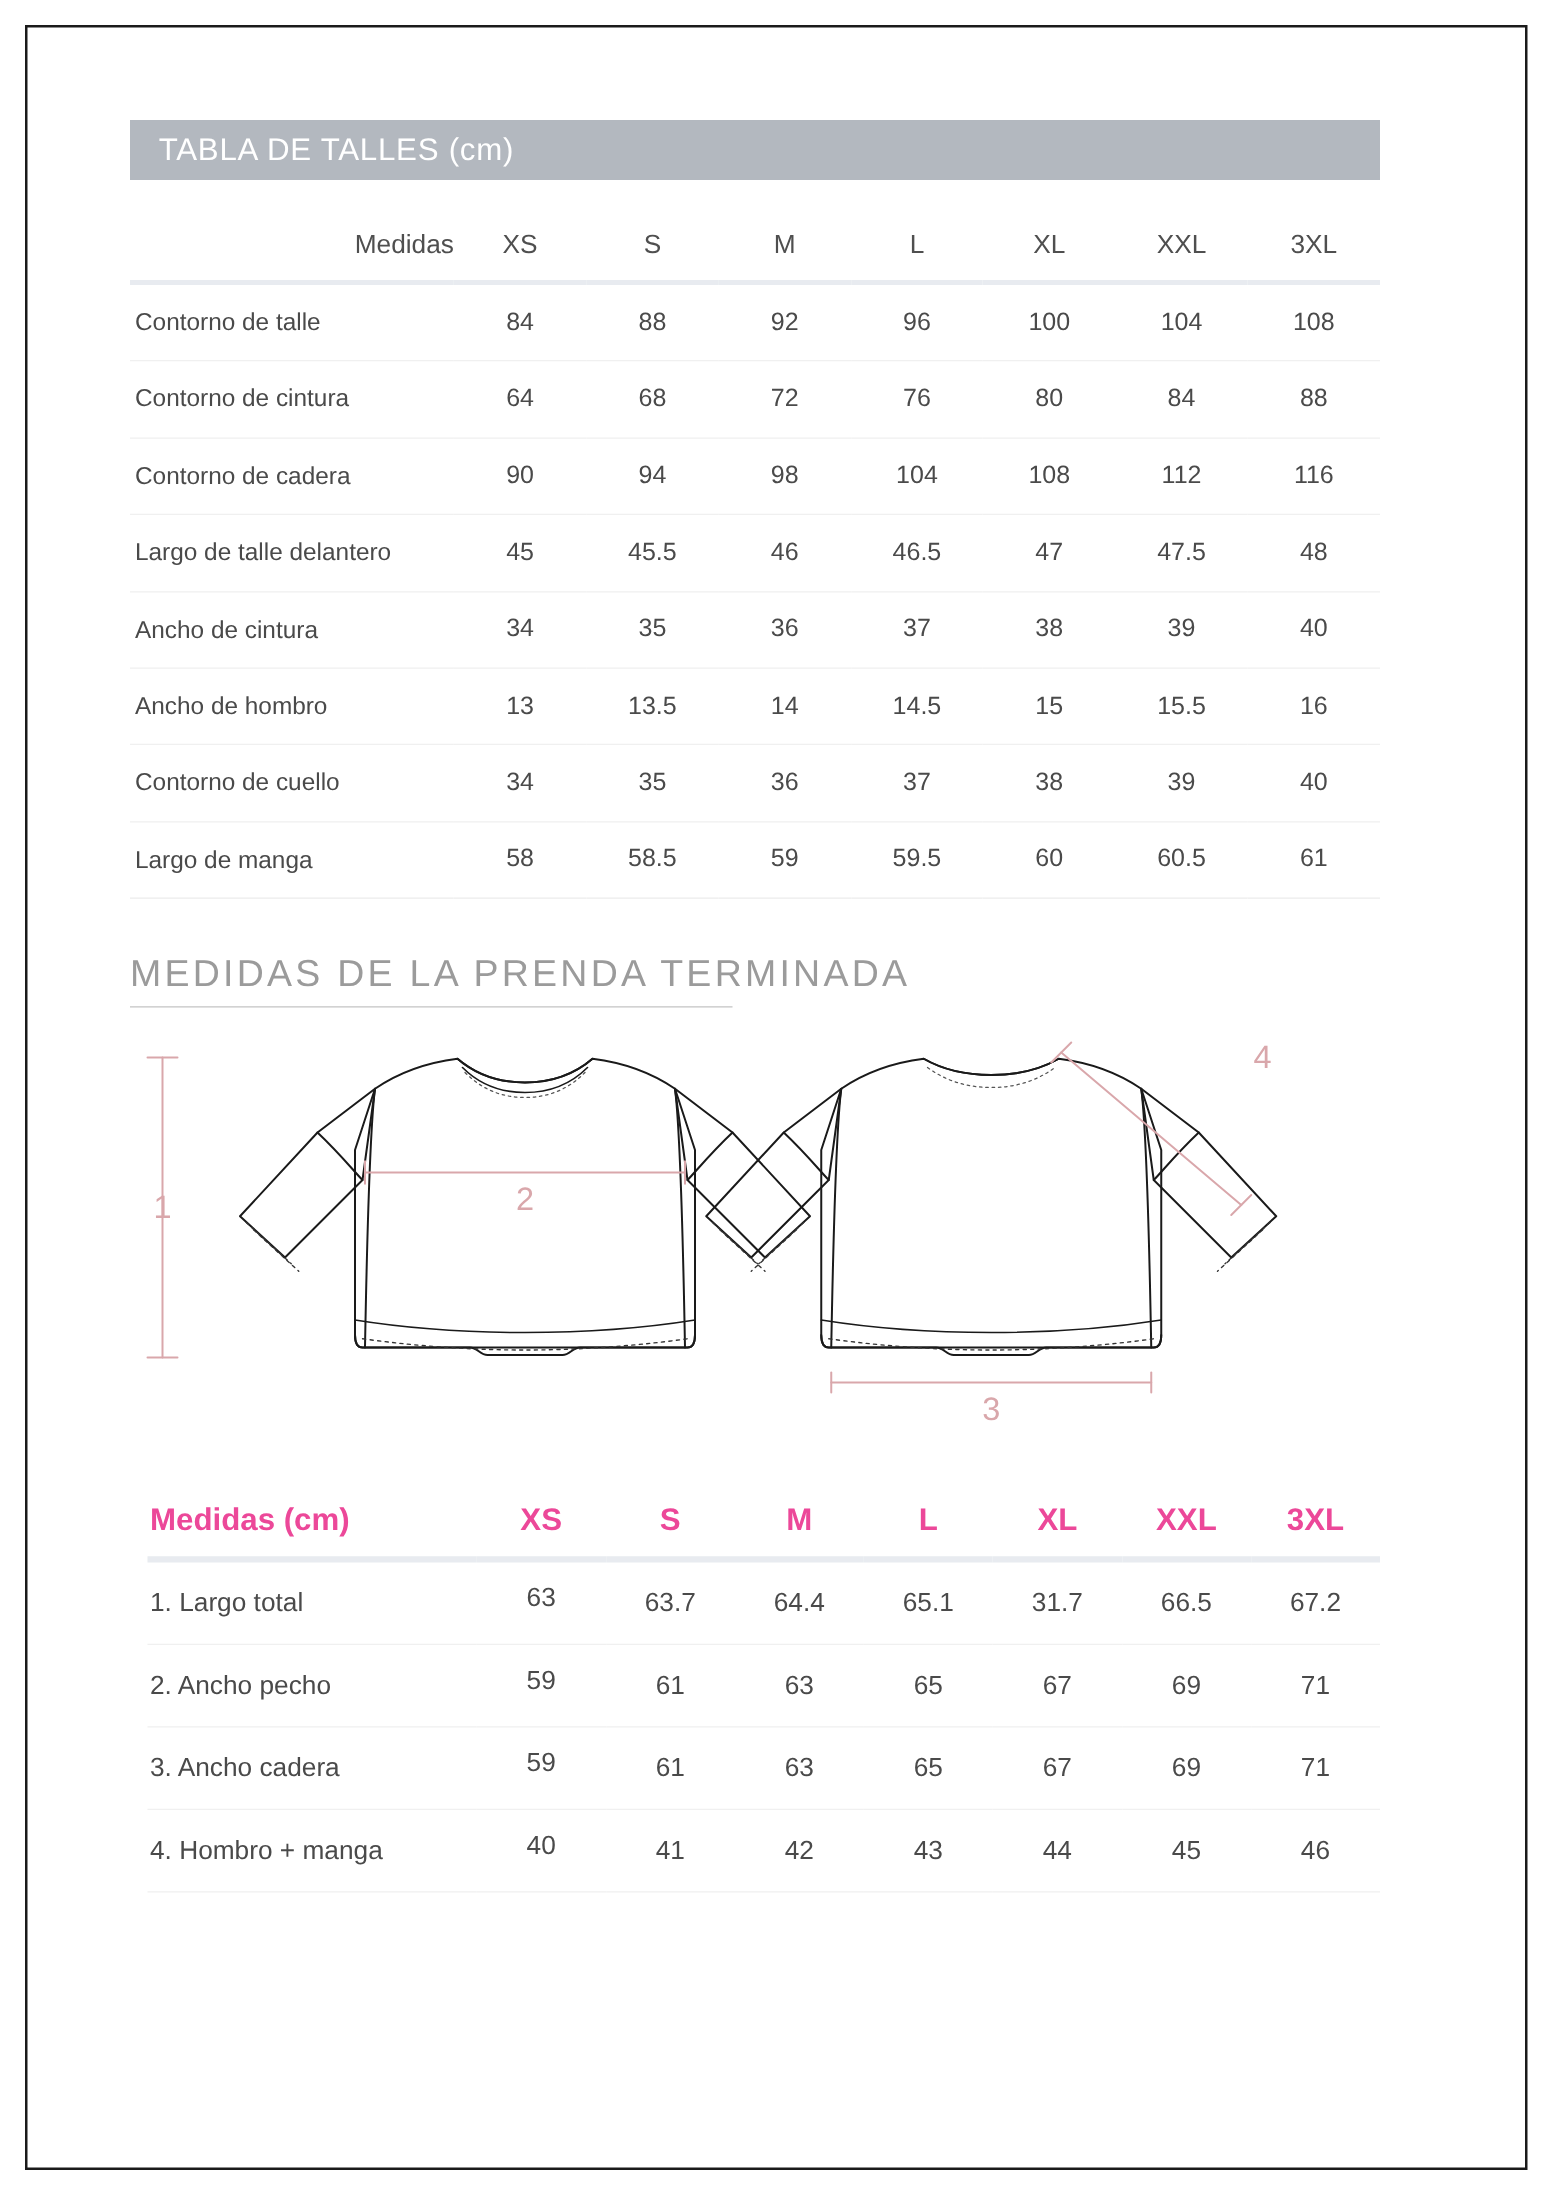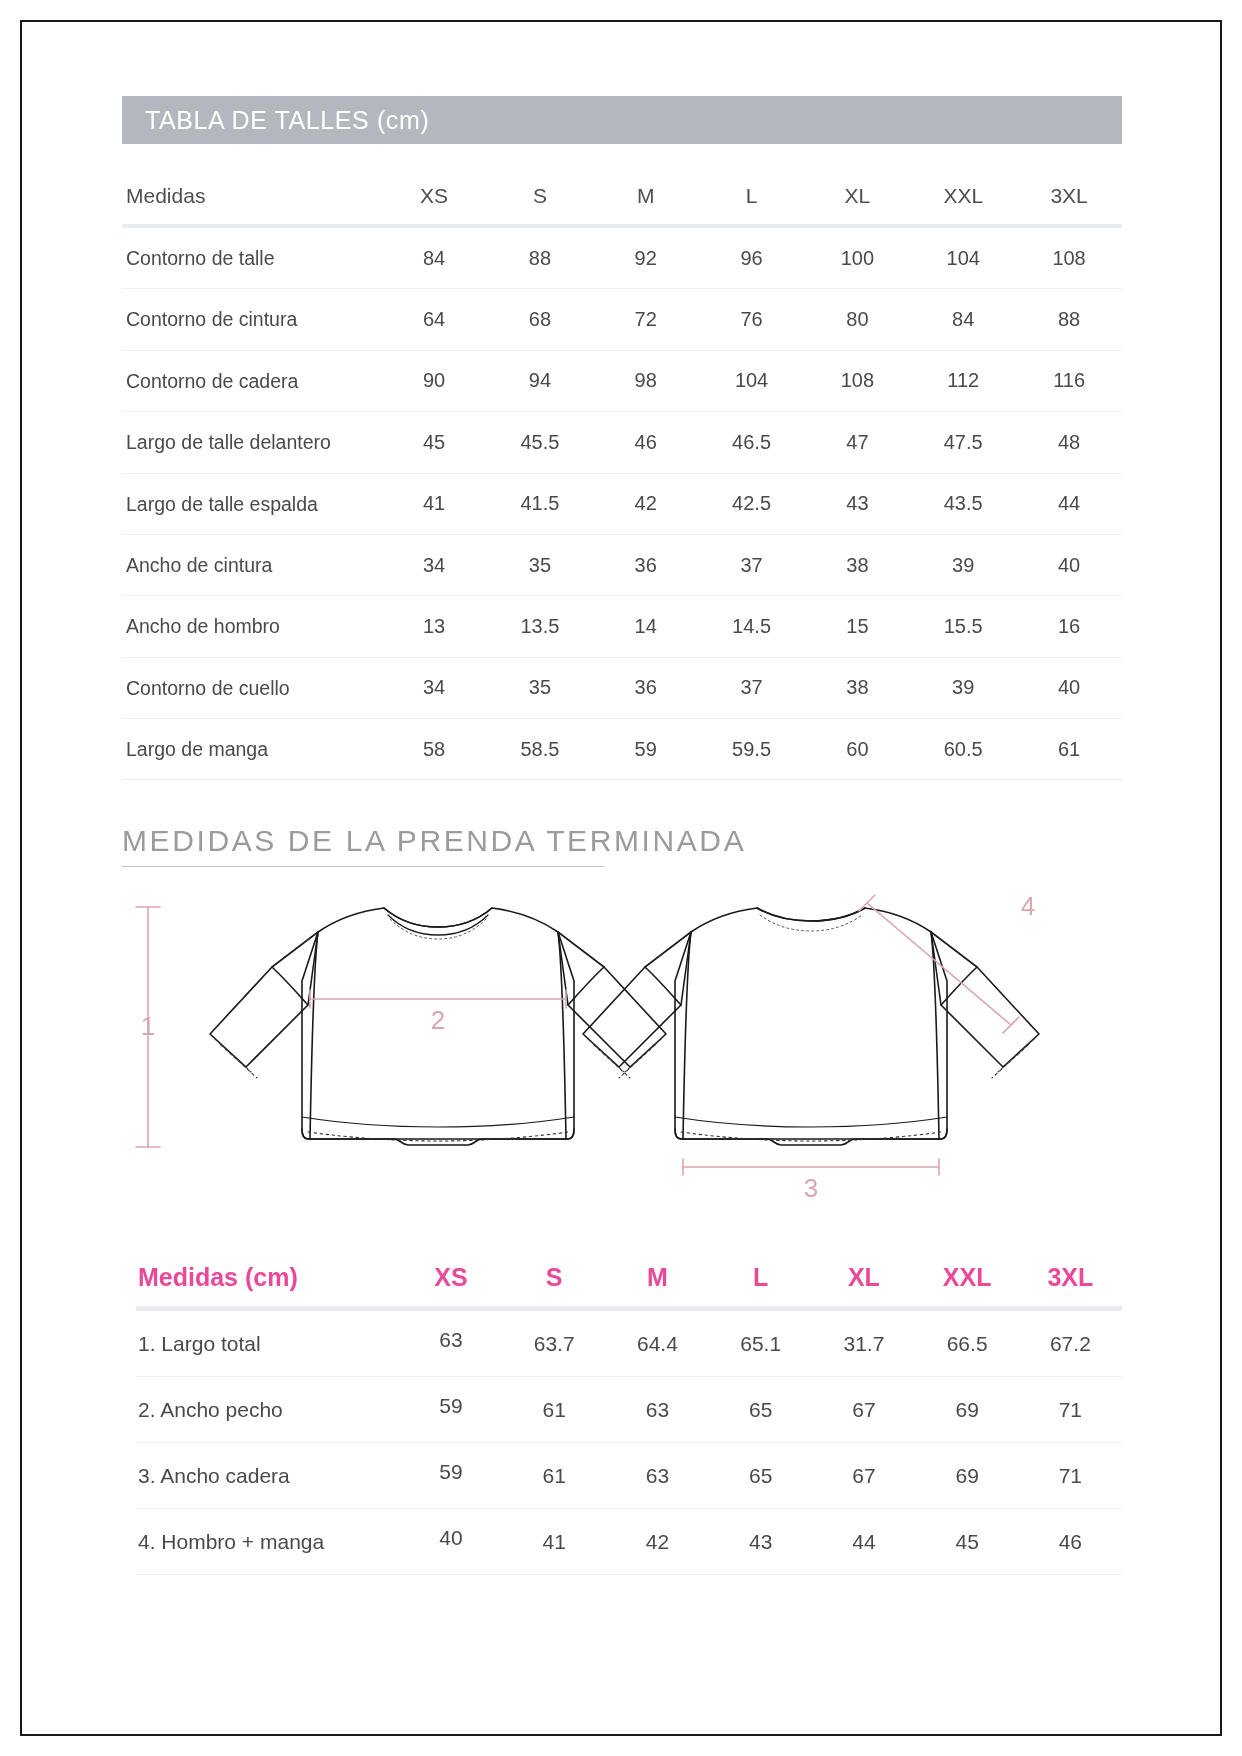--- a/index.html
+++ b/index.html
@@ -10,21 +10,21 @@
     -webkit-font-smoothing:antialiased;
     position:relative;
     overflow:hidden;
   }
   .page-border{
     position:absolute;left:20px;top:20px;right:20px;bottom:20px;
     border:2px solid #1a1a1a;
     box-sizing:border-box;
   }
   .content{
-    position:absolute;left:122px;top:96px;width:1000px;
+    position:absolute;left:104px;top:96px;width:1000px;
   }
 
   
   .title-bar{
     background:#b3b8bf;
     height:48px;
     display:flex;align-items:center;
     padding-left:23px;
     box-sizing:border-box;
   }
@@ -38,21 +38,21 @@
   
   table{border-collapse:collapse;width:100%;table-layout:fixed;}
   .t1{margin-top:26px;}
   .t1 th,.t1 td{font-weight:400;color:#4a4a4a;}
   .t1 thead th{
     font-size:21px;color:#4f4f4f;
     padding:14px 0 16px 0;
     text-align:center;
     border-bottom:4px solid #e8ebf0;
   }
-  .t1 thead th.lbl{text-align:left;padding-left:4px;}
+  .t1 thead th.lbl{text-align:right;padding-left:4px;}
   .t1 tbody td{
     font-size:20px;
     text-align:center;
     padding:18px 0;
     border-bottom:1px solid #f0f0f0;
     color:#4a4a4a;
   }
   .t1 tbody td.lbl{
     text-align:left;padding-left:4px;font-size:19.5px;line-height:1.25;
   }
@@ -174,30 +174,20 @@
       </tr>
       <tr>
         <td class="lbl">Largo de talle delantero</td>
         <td>45</td>
         <td>45.5</td>
         <td>46</td>
         <td>46.5</td>
         <td>47</td>
         <td>47.5</td>
         <td>48</td>
-      </tr>
-      <tr>
-        <td class="lbl">Largo de talle espalda</td>
-        <td>41</td>
-        <td>41.5</td>
-        <td>42</td>
-        <td>42.5</td>
-        <td>43</td>
-        <td>43.5</td>
-        <td>44</td>
       </tr>
       <tr>
         <td class="lbl">Ancho de cintura</td>
         <td>34</td>
         <td>35</td>
         <td>36</td>
         <td>37</td>
         <td>38</td>
         <td>39</td>
         <td>40</td>

